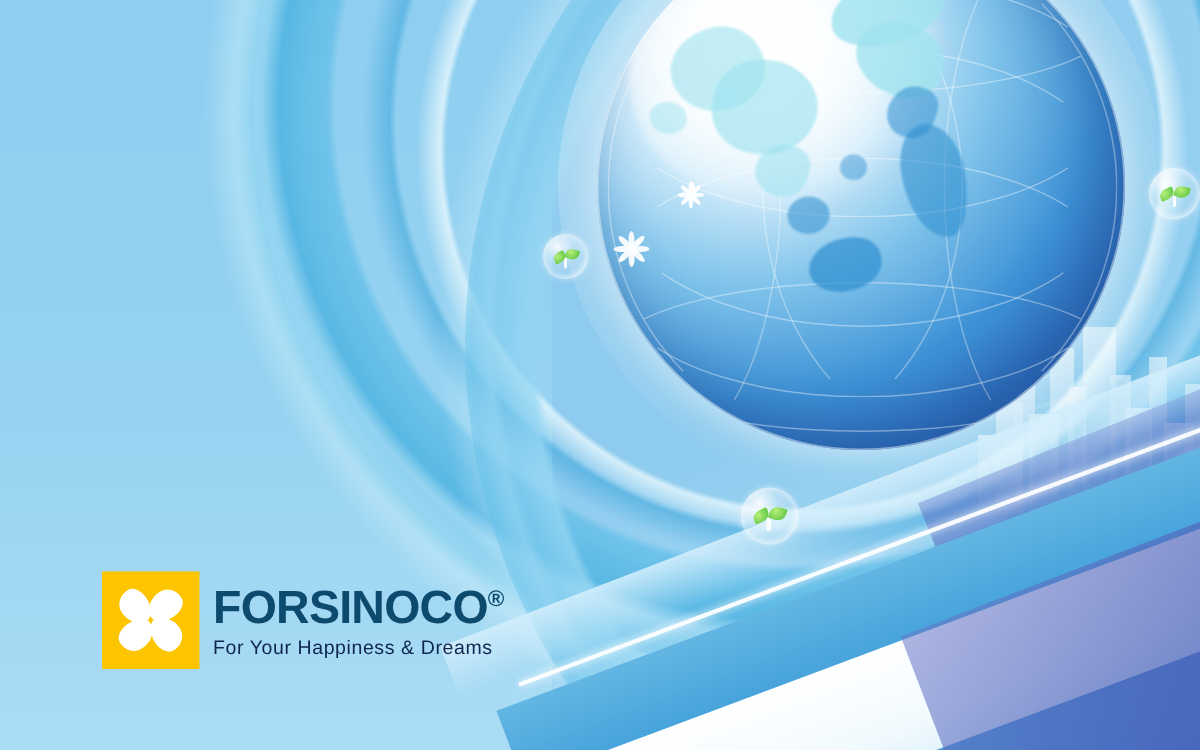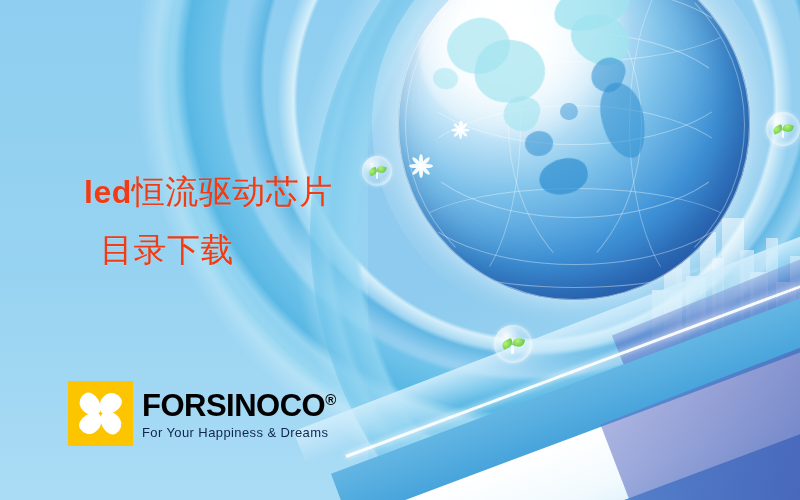--- a/index.html
+++ b/index.html
@@ -173,21 +173,21 @@
     display:flex;align-items:flex-start;gap:9px;
   }
   #logo-mark{
     position:relative;width:65px;height:65px;background:#fdc400;flex:0 0 auto;
   }
   #logo-mark .petal{
     position:absolute;background:#ffffff;
   }
   #logo-text{padding-top:2px;}
   #logo-name{
-    color:#000000;
+    color:#0c4a6e;
     font-family:"Liberation Sans","DejaVu Sans",sans-serif;
     font-weight:bold;
     font-size:31px;
     line-height:33px;
     letter-spacing:-0.5px;
     white-space:nowrap;
   }
   #logo-name .reg{font-size:15px;vertical-align:super;letter-spacing:0;}
   #logo-tagline{
     color:#10264f;
@@ -306,24 +306,20 @@
         <span style="width: 3.06px; height: 9px; margin-left: -1.53px; margin-top: -9px; transform-origin: 50% 100%; transform: rotate(45deg);"></span>
         <span style="width: 3.06px; height: 9px; margin-left: -1.53px; margin-top: -9px; transform-origin: 50% 100%; transform: rotate(90deg);"></span>
         <span style="width: 3.06px; height: 9px; margin-left: -1.53px; margin-top: -9px; transform-origin: 50% 100%; transform: rotate(135deg);"></span>
         <span style="width: 3.06px; height: 9px; margin-left: -1.53px; margin-top: -9px; transform-origin: 50% 100%; transform: rotate(180deg);"></span>
         <span style="width: 3.06px; height: 9px; margin-left: -1.53px; margin-top: -9px; transform-origin: 50% 100%; transform: rotate(225deg);"></span>
         <span style="width: 3.06px; height: 9px; margin-left: -1.53px; margin-top: -9px; transform-origin: 50% 100%; transform: rotate(270deg);"></span>
         <span style="width: 3.06px; height: 9px; margin-left: -1.53px; margin-top: -9px; transform-origin: 50% 100%; transform: rotate(315deg);"></span>
       </div>
     </div>
 
-  <div id="headline">
-    <span class="l1"><span class="latin">led</span><span>恒流驱动芯片</span></span>
-    <span class="l2">目录下载</span>
-  </div>
 
   <div id="logo">
     <div id="logo-mark">
         <div class="petal" style="left: 29.8678px; top: 12.596px; width: 24px; height: 19px; border-radius: 58% 42% 50% 50% / 62% 58% 42% 38%; transform: rotate(-30deg);"></div>
         <div class="petal" style="left: 30.904px; top: 32.3678px; width: 24px; height: 19px; border-radius: 58% 42% 50% 50% / 62% 58% 42% 38%; transform: rotate(60deg);"></div>
         <div class="petal" style="left: 11.1322px; top: 33.404px; width: 24px; height: 19px; border-radius: 58% 42% 50% 50% / 62% 58% 42% 38%; transform: rotate(150deg);"></div>
         <div class="petal" style="left: 10.096px; top: 13.6322px; width: 24px; height: 19px; border-radius: 58% 42% 50% 50% / 62% 58% 42% 38%; transform: rotate(240deg);"></div>
       </div>
     <div id="logo-text">
       <div id="logo-name"><span>FORSINOCO</span><span class="reg">®</span></div>

